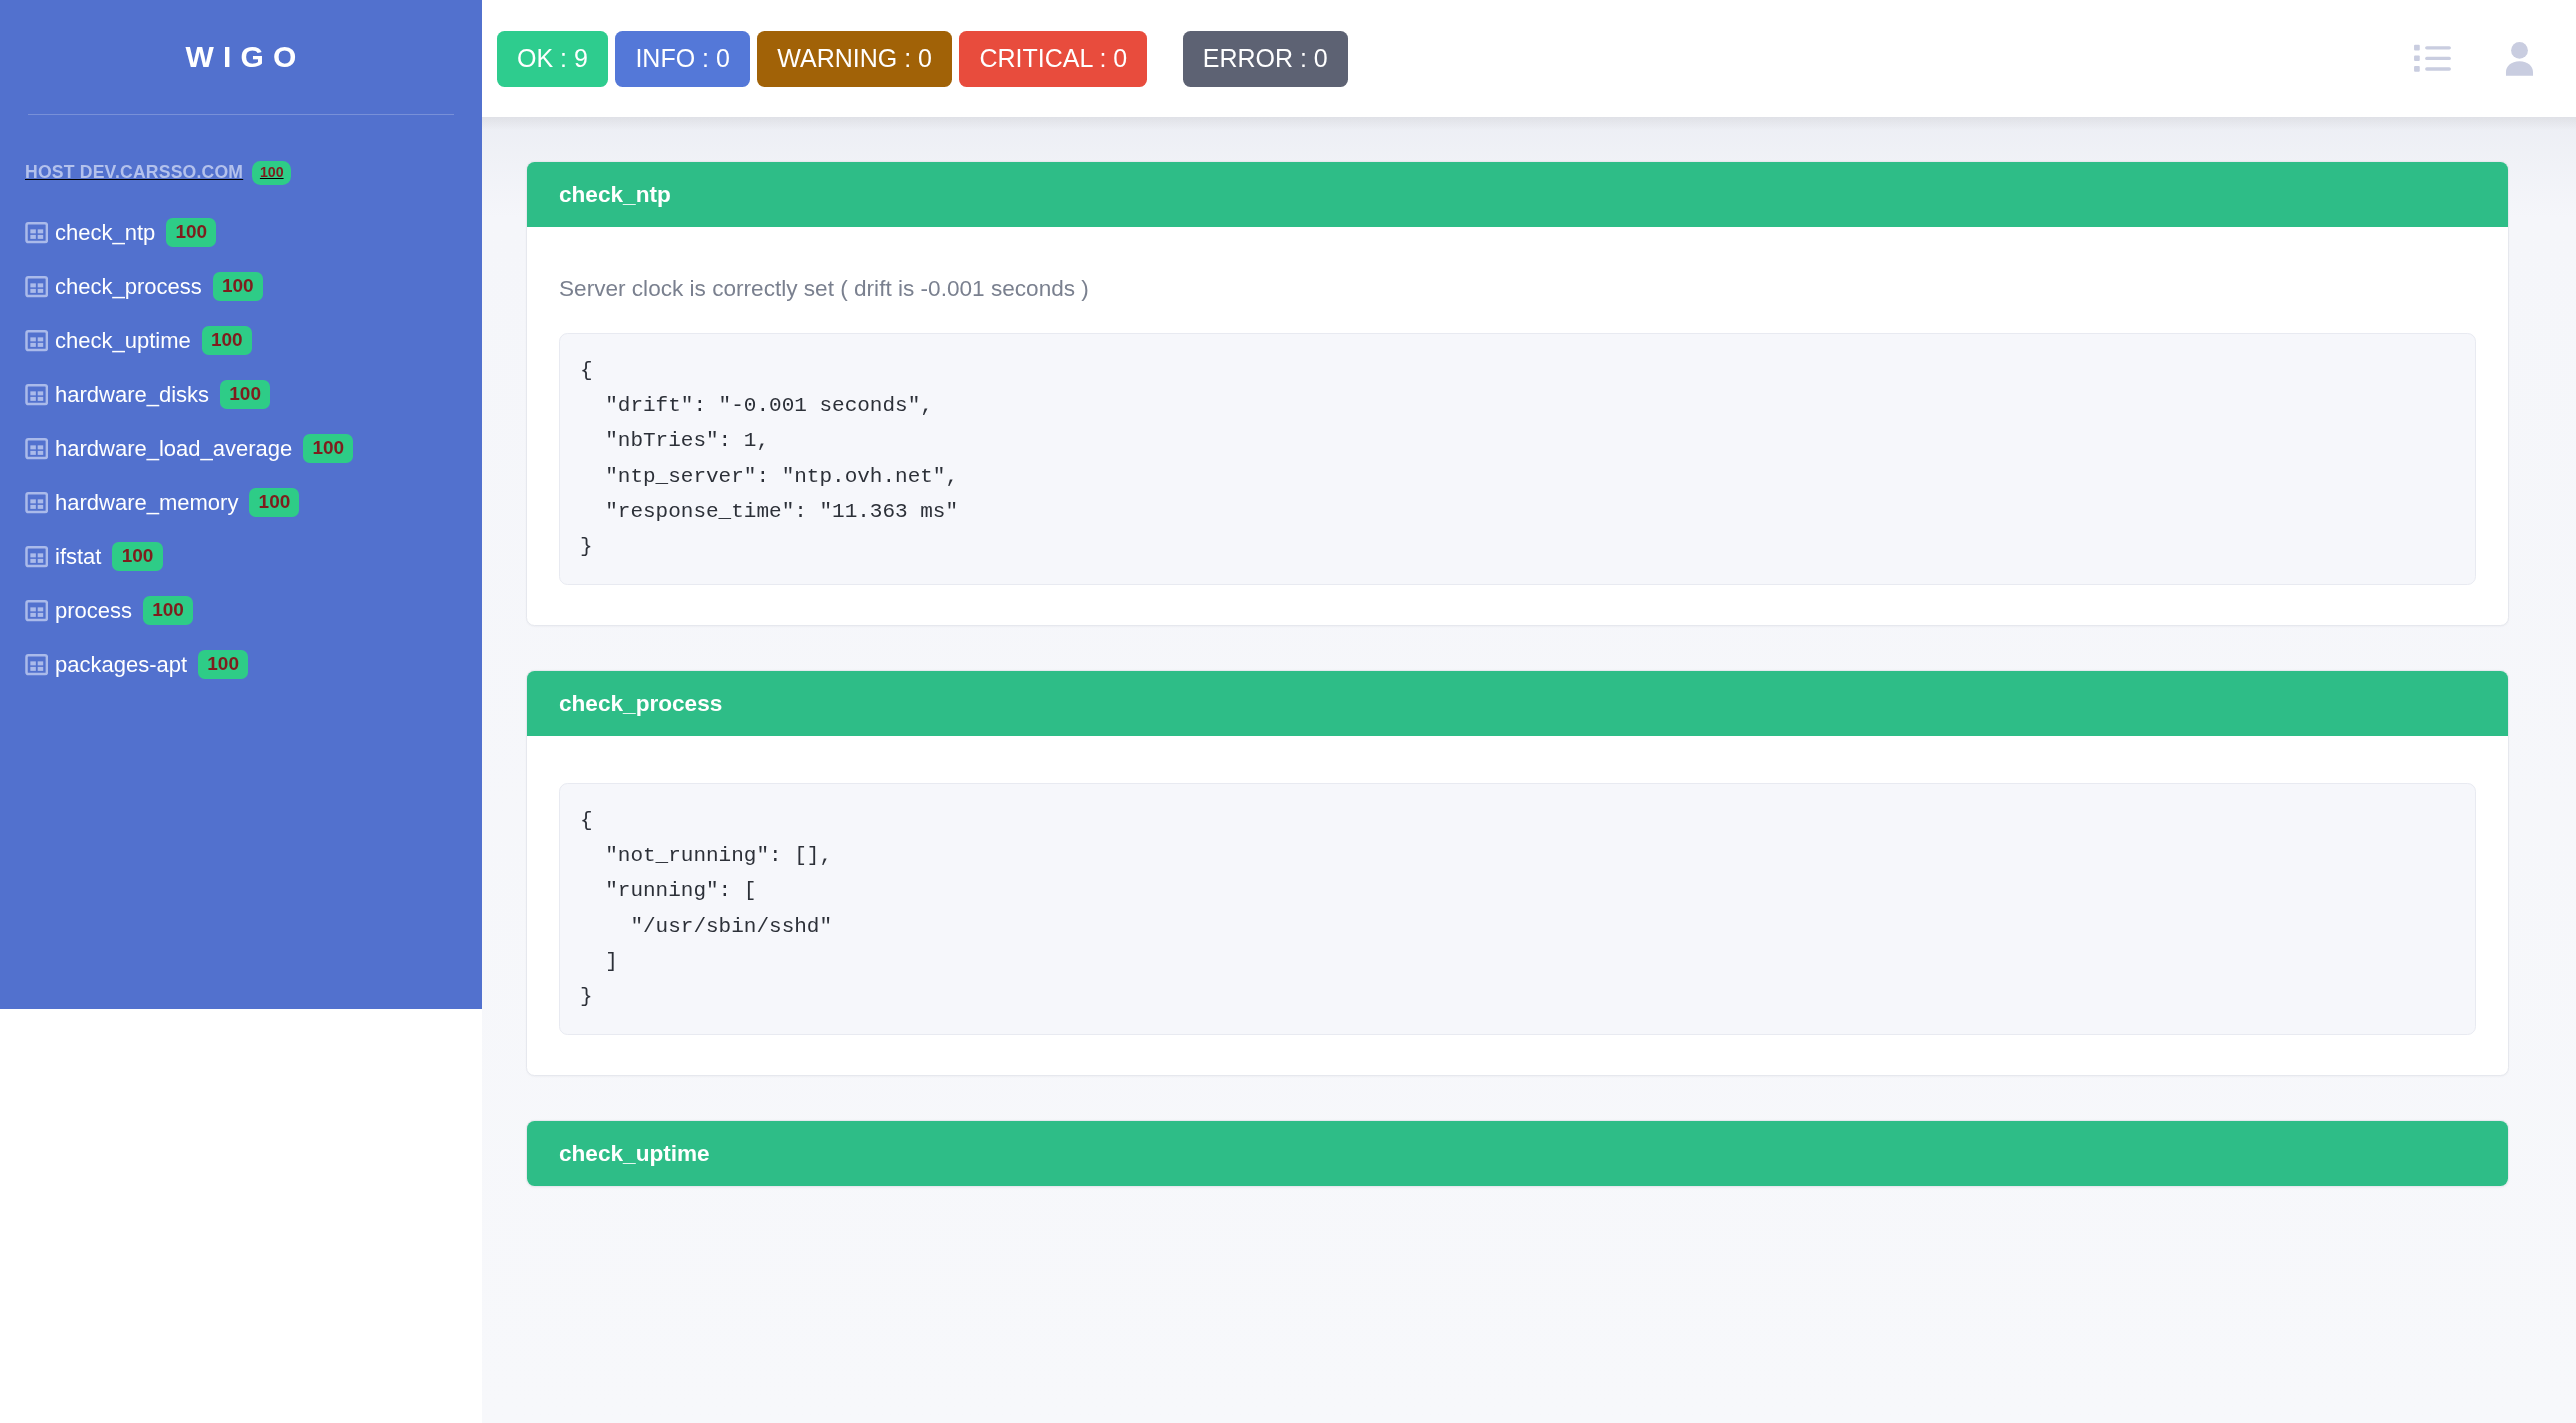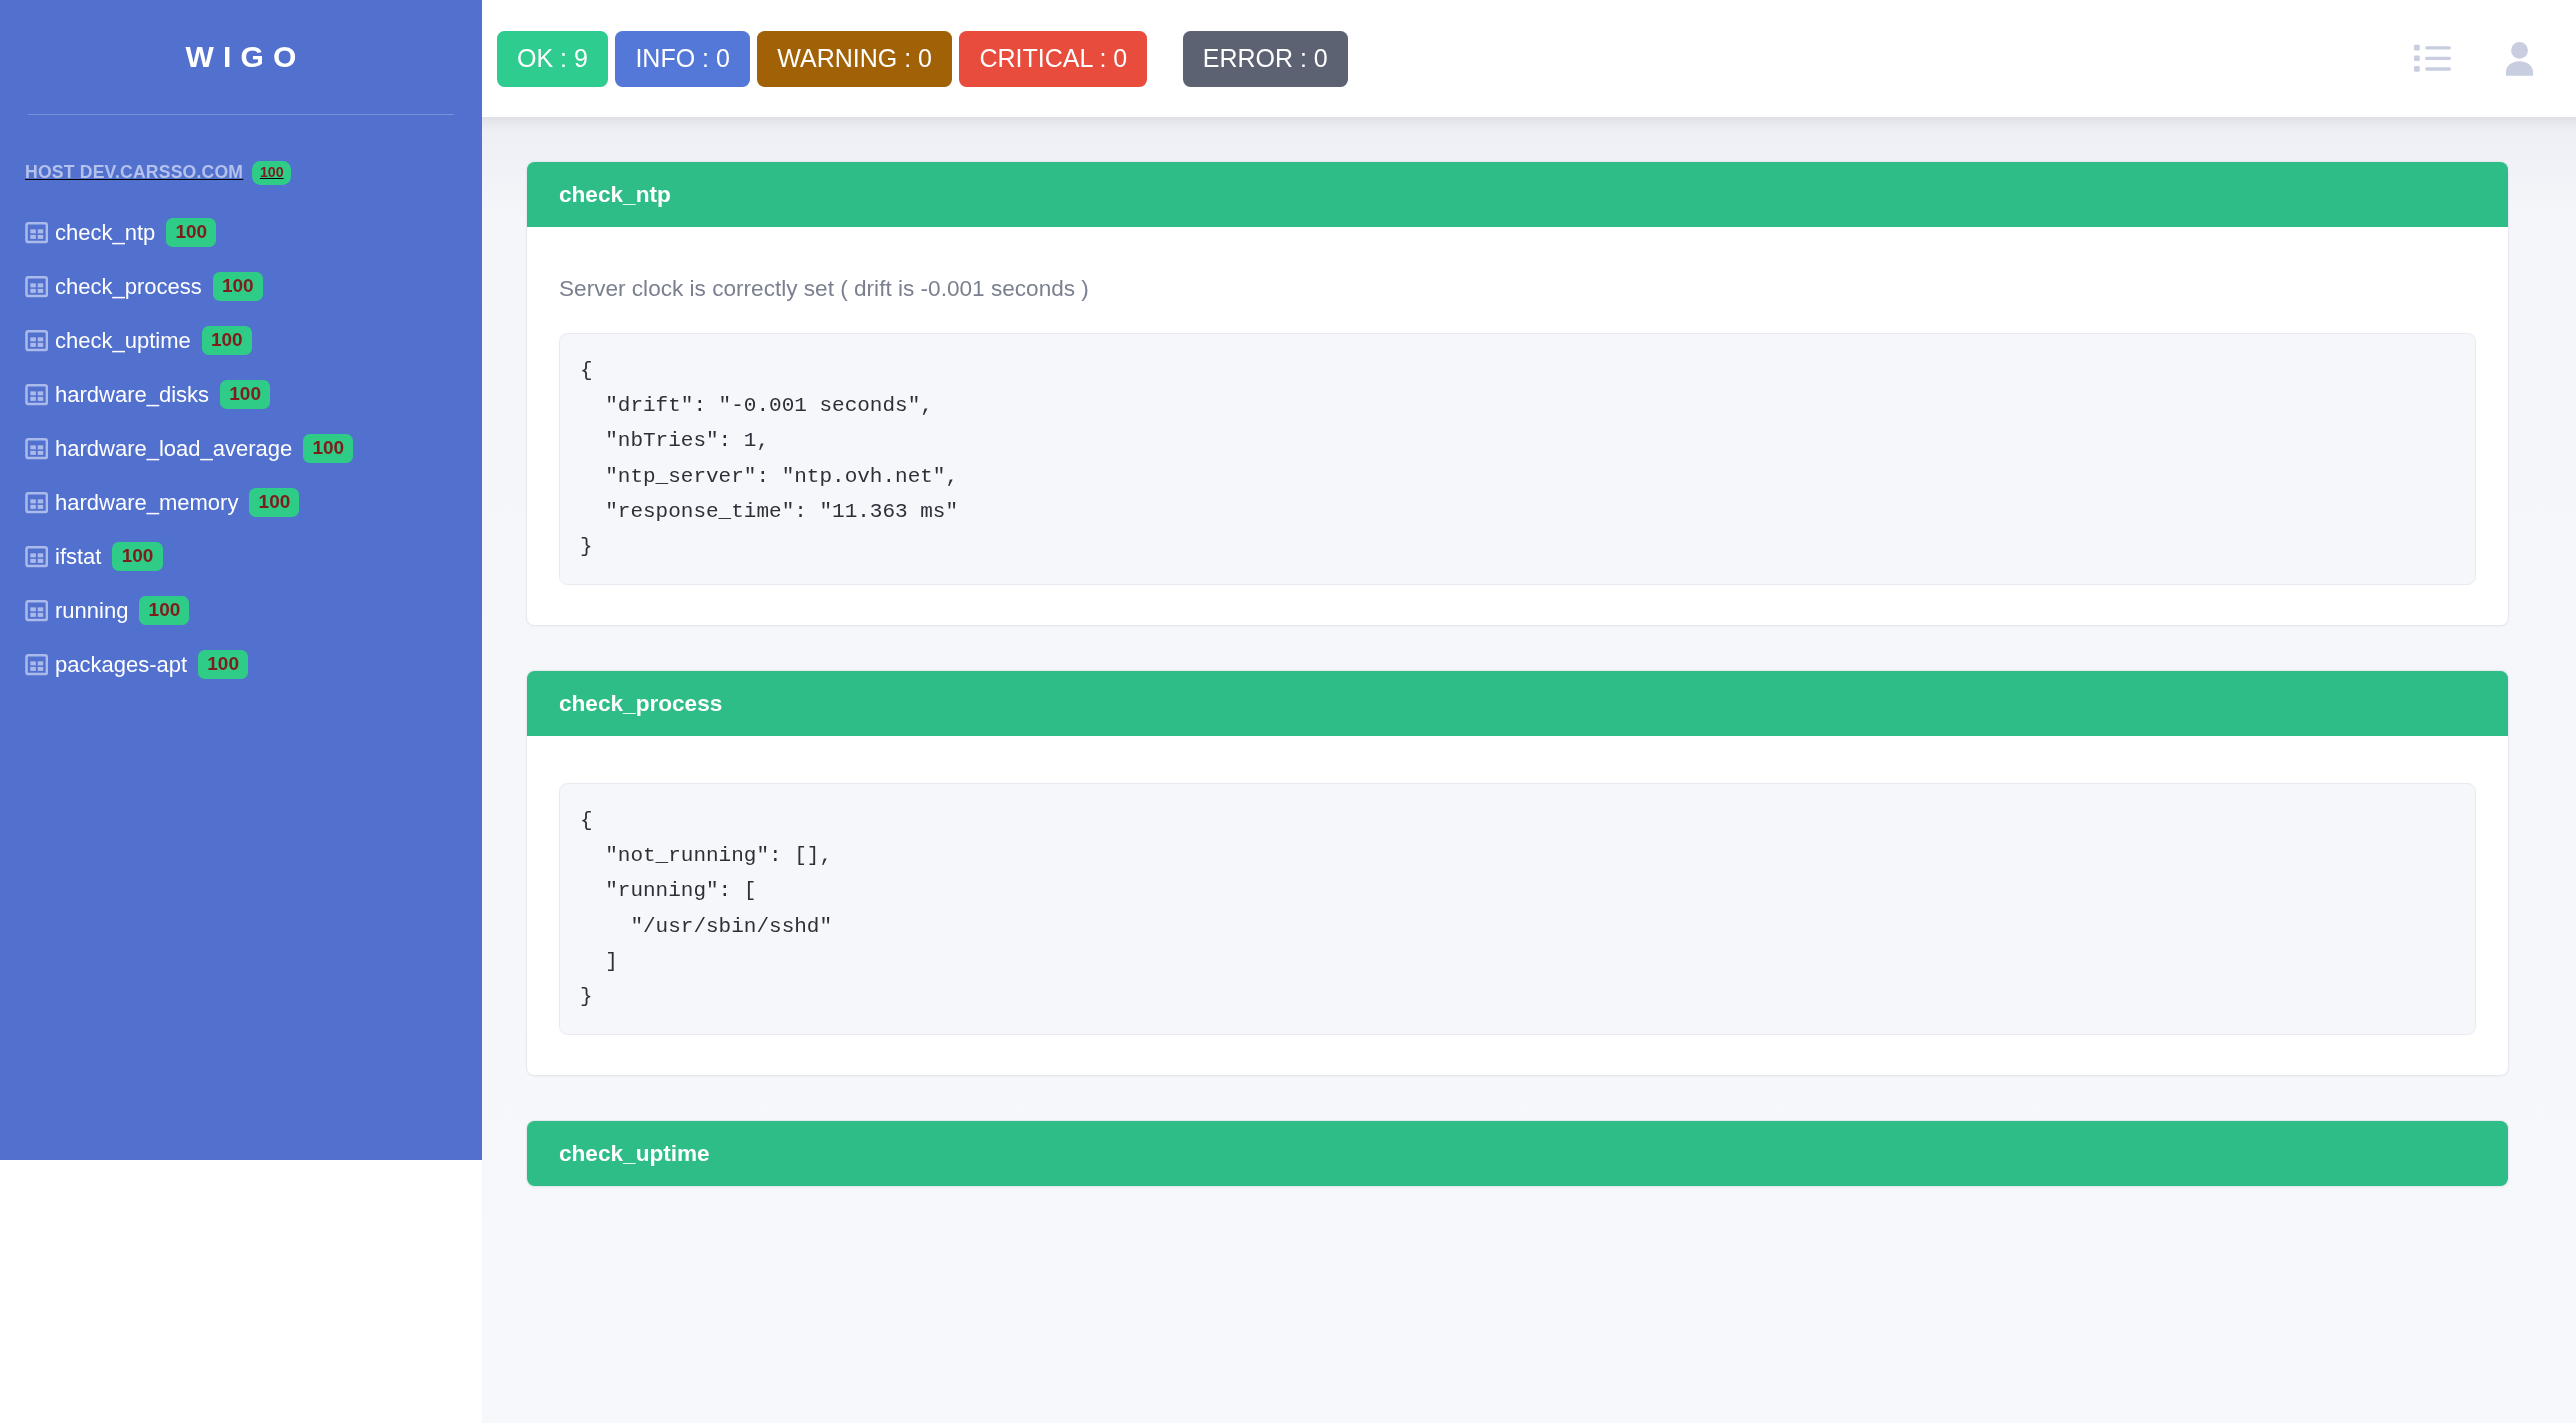--- a/index.html
+++ b/index.html
@@ -16,21 +16,21 @@
     position: relative;
     width: 2576px;
     height: 1424px;
     display: flex;
   }
 
   
   .sidebar {
     width: 482px;
     min-width: 482px;
-    height: 1160px;
+    height: 1009px;
     background: #5271ce;
     position: relative;
     overflow: hidden;
   }
 
   .brand {
     height: 114px;
     display: flex;
     align-items: center;
     justify-content: center;
@@ -357,21 +357,21 @@
         <li class="nav-item">
           <span class="nav-icon">
             <svg width="23.4" height="23.4" viewBox="0 0 14 14" fill="none" aria-hidden="true">
               <rect x="0.9" y="1.4" width="12.2" height="11.2" rx="1.1" stroke="currentColor" stroke-width="1.5"></rect>
               <rect x="3.2" y="5.0" width="3.3" height="2.4" fill="currentColor"></rect>
               <rect x="7.6" y="5.0" width="3.3" height="2.4" fill="currentColor"></rect>
               <rect x="3.2" y="8.3" width="3.3" height="2.4" fill="currentColor"></rect>
               <rect x="7.6" y="8.3" width="3.3" height="2.4" fill="currentColor"></rect>
             </svg>
           </span>
-          <span class="nav-label">running</span>
+          <span class="nav-label">process</span>
           <span class="badge badge-md">100</span>
         </li>
         <li class="nav-item">
           <span class="nav-icon">
             <svg width="23.4" height="23.4" viewBox="0 0 14 14" fill="none" aria-hidden="true">
               <rect x="0.9" y="1.4" width="12.2" height="11.2" rx="1.1" stroke="currentColor" stroke-width="1.5"></rect>
               <rect x="3.2" y="5.0" width="3.3" height="2.4" fill="currentColor"></rect>
               <rect x="7.6" y="5.0" width="3.3" height="2.4" fill="currentColor"></rect>
               <rect x="3.2" y="8.3" width="3.3" height="2.4" fill="currentColor"></rect>
               <rect x="7.6" y="8.3" width="3.3" height="2.4" fill="currentColor"></rect>

